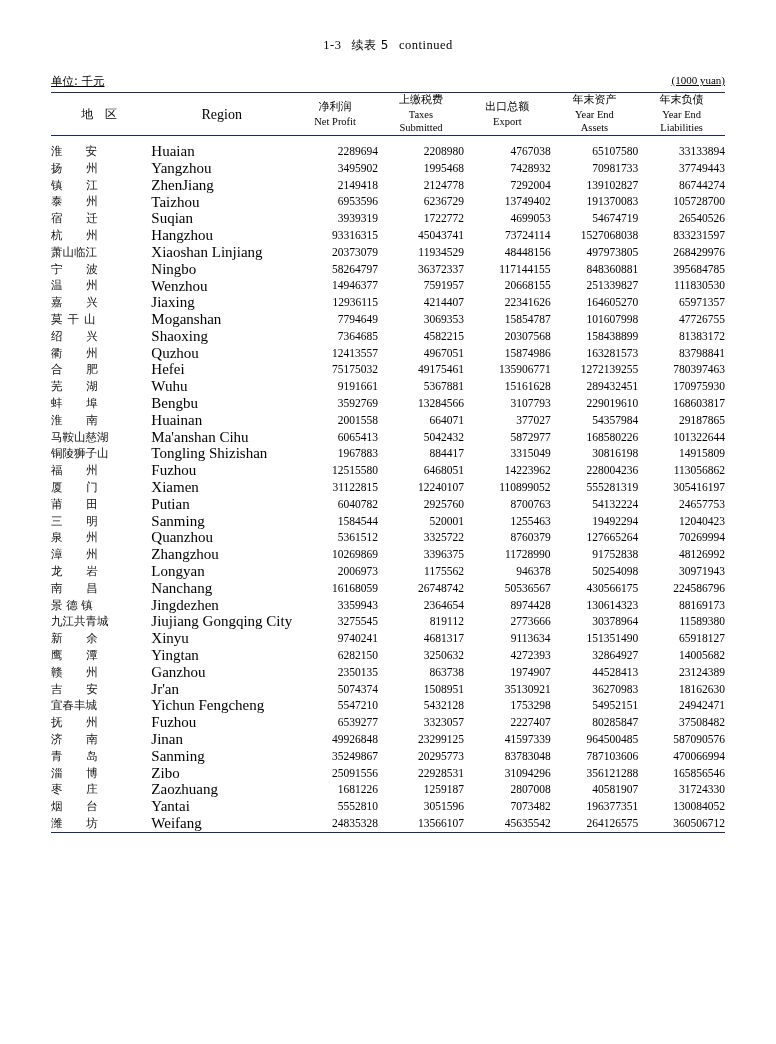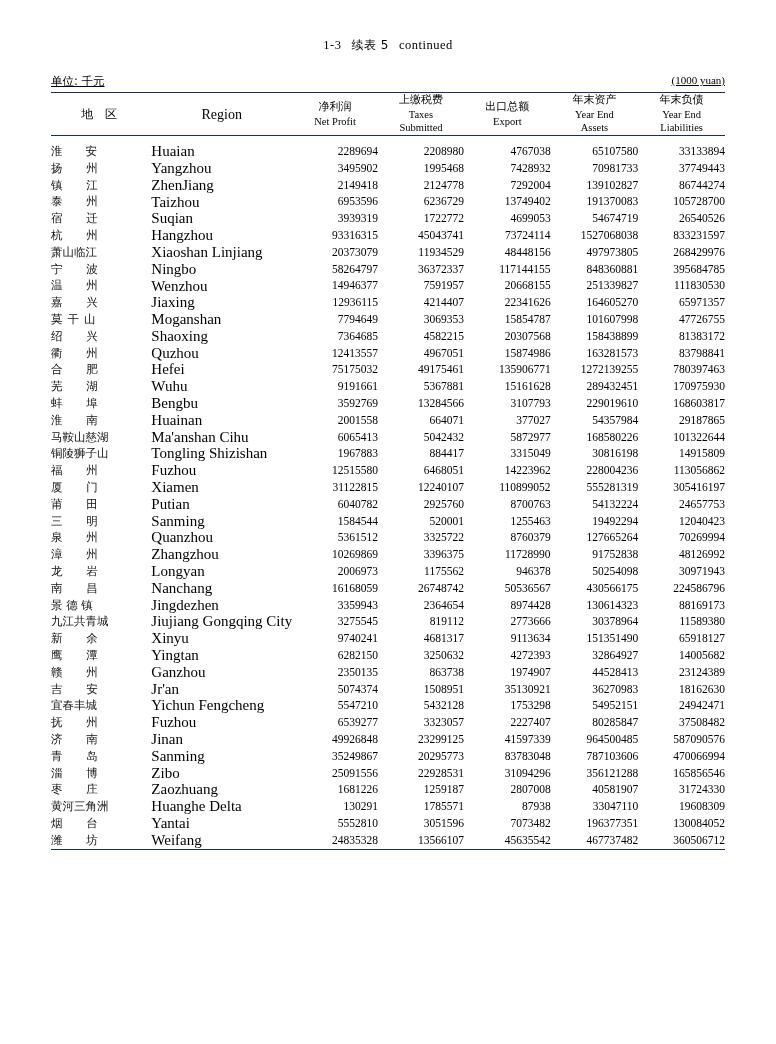--- a/index.html
+++ b/index.html
@@ -521,42 +521,33 @@
         <tr>
           <td class="cn-name sp2">枣  庄</td>
           <td class="en-name">Zaozhuang</td>
           <td class="num vsep">1681226</td>
           <td class="num">1259187</td>
           <td class="num">2807008</td>
           <td class="num">40581907</td>
           <td class="num">31724330</td>
         </tr>
         <tr>
-          <td class="cn-name sp0">黄河三角洲</td>
-          <td class="en-name">Huanghe Delta</td>
-          <td class="num vsep">130291</td>
-          <td class="num">1785571</td>
-          <td class="num">87938</td>
-          <td class="num">33047110</td>
-          <td class="num">19608309</td>
-        </tr>
-        <tr>
           <td class="cn-name sp2">烟  台</td>
           <td class="en-name">Yantai</td>
           <td class="num vsep">5552810</td>
           <td class="num">3051596</td>
           <td class="num">7073482</td>
           <td class="num">196377351</td>
           <td class="num">130084052</td>
         </tr>
         <tr class="rule-bot">
           <td class="cn-name sp2">潍  坊</td>
           <td class="en-name">Weifang</td>
           <td class="num vsep">24835328</td>
           <td class="num">13566107</td>
           <td class="num">45635542</td>
-          <td class="num">467737482</td>
+          <td class="num">264126575</td>
           <td class="num">360506712</td>
         </tr>
       </tbody>
   </table>
 
 </div>
 
 </body></html>

